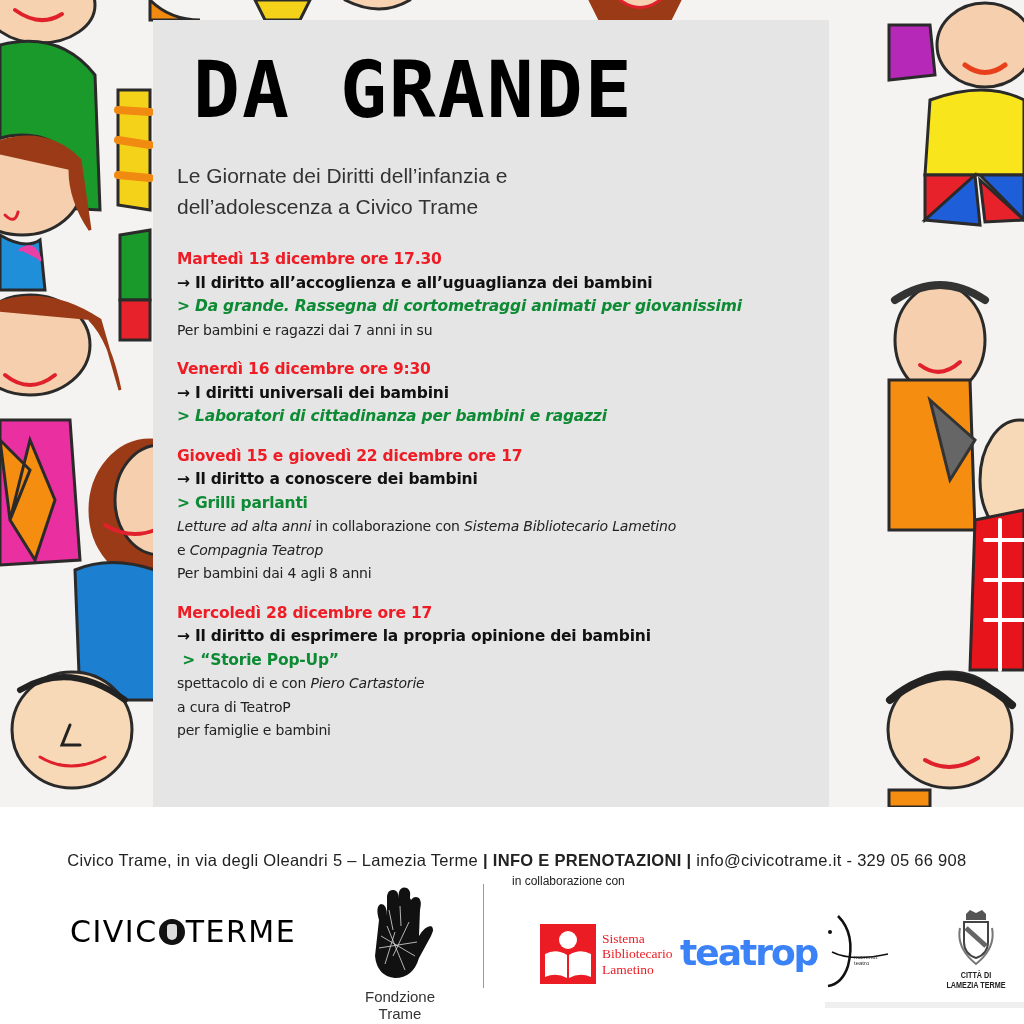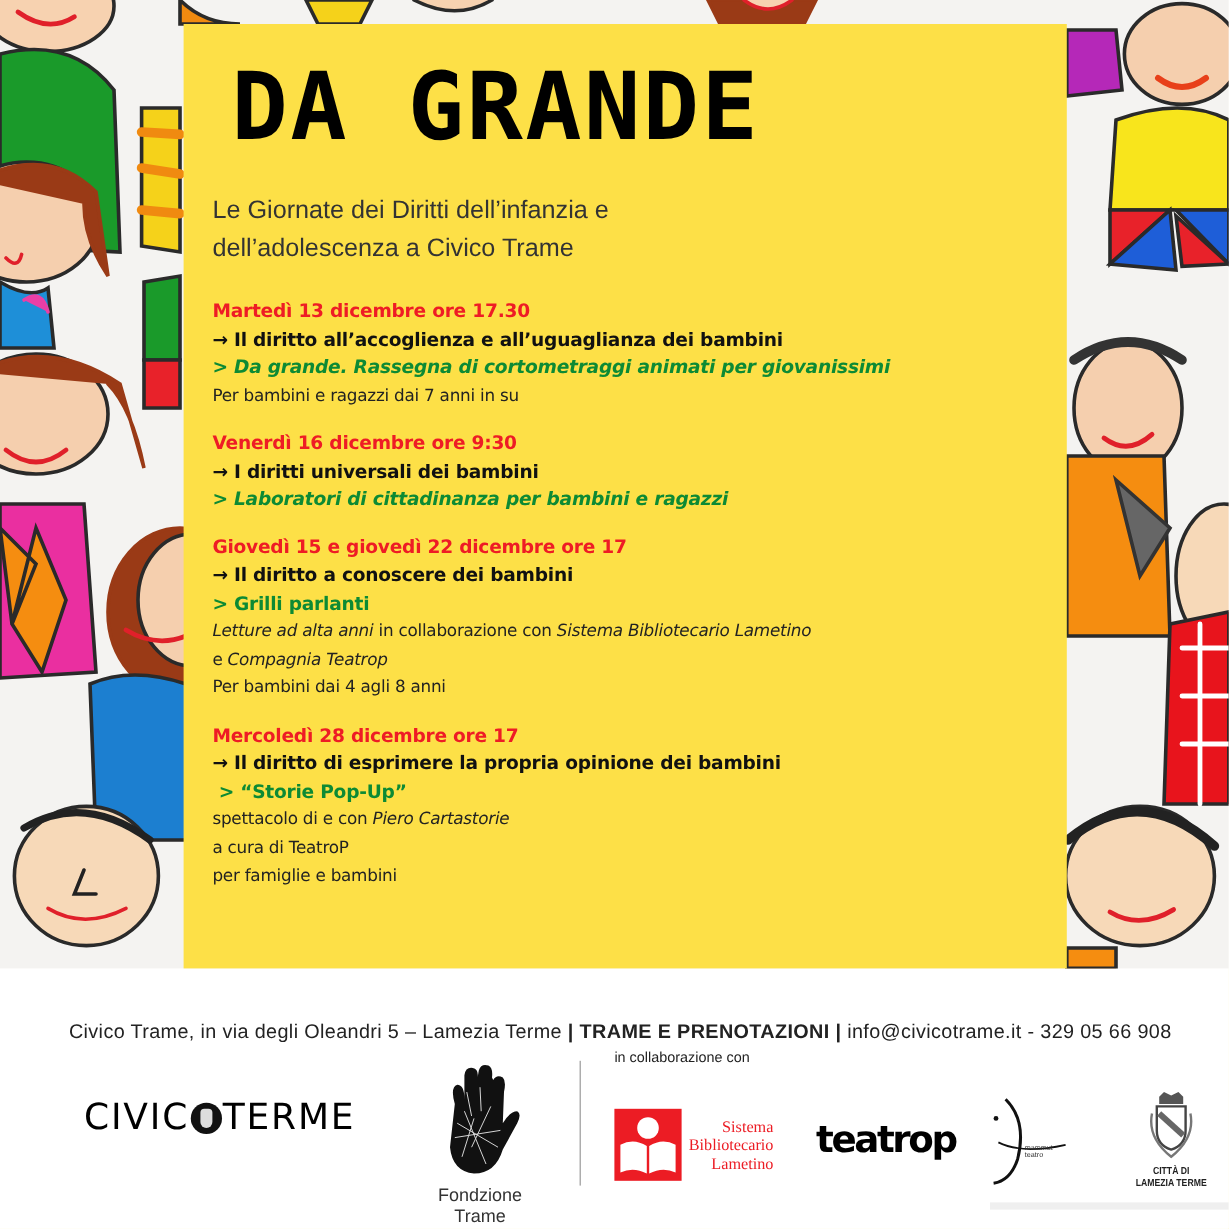--- a/index.html
+++ b/index.html
@@ -8,22 +8,22 @@
 
     
     .illustration {
       position: absolute; left: 0; top: 0; width: 1024px; height: 807px;
       background: #f4f3f1; overflow: hidden;
     }
     .illustration svg { position: absolute; left: 0; top: 0; }
 
     
     .card {
-      position: absolute; left: 153px; top: 20px; width: 736px; height: 787px;
-      background: #fde047;
+      position: absolute; left: 153px; top: 20px; width: 676px; height: 787px;
+      background: #e5e5e5;
     }
     .title {
       position: absolute; left: 40px; top: 30px;
       font-family: "DejaVu Sans Mono", monospace; font-weight: bold;
       font-size: 78px; letter-spacing: 2px; color: #000;
       line-height: 80px; transform: scaleY(1.0);
     }
     .subtitle {
       position: absolute; left: 24px; top: 140px; width: 420px;
       font-family: "Liberation Sans", sans-serif; font-size: 21px;
@@ -77,32 +77,32 @@
     .fondazione .cap {
       font-family: "Liberation Sans", sans-serif; font-size: 15px; color: #333; margin-top: 2px;
     }
     .divider {
       position: absolute; left: 483px; top: 14px; width: 1px; height: 104px; background: #999;
     }
     .collab-label {
       position: absolute; left: 512px; top: 4px;
       font-family: "Liberation Sans", sans-serif; font-size: 12px; color: #222;
     }
-    .sbl { position: absolute; left: 512px; top: 54px; display: flex; align-items: center; text-align: right; }
+    .sbl { position: absolute; left: 540px; top: 54px; display: flex; align-items: center; }
     .sbl .box {
       width: 56px; height: 60px; background: #ec1c24; position: relative;
     }
     .sbl .txt {
       margin-left: 6px; font-family: "Liberation Serif", serif; font-size: 13.5px;
       color: #ec1c24; line-height: 15.5px;
     }
     .teatrop {
       position: absolute; left: 680px; top: 62px;
-      font-family: "DejaVu Sans", sans-serif; font-weight: bold; font-size: 31px;
-      letter-spacing: -2px; color: #000000;
+      font-family: "DejaVu Sans", sans-serif; font-weight: bold; font-size: 36px;
+      letter-spacing: -2px; color: #3b82f6;
     }
     .mammut { position: absolute; left: 822px; top: 44px; width: 70px; height: 76px; }
     .mammut .cap {
       position: absolute; left: 32px; top: 40px; font-family: "Liberation Sans", sans-serif;
       font-size: 6px; line-height: 6px; color: #333;
     }
     .lamezia { position: absolute; left: 936px; top: 38px; width: 80px; text-align: center; }
     .lamezia .cap {
       font-family: "Liberation Sans", sans-serif; font-weight: bold; font-size: 8.5px;
       line-height: 10px; color: #222; transform: scaleX(0.85);
@@ -217,21 +217,21 @@
       <div class="note">
         <span>spettacolo di e con </span><i>Piero Cartastorie</i>
       </div>
       <div class="note">a cura di TeatroP</div>
       <div class="note">per famiglie e bambini</div>
     </div>
   </div>
 </div>
 
 <div class="contact" style="white-space:pre">
-  <span>Civico Trame, in via degli Oleandri 5 – Lamezia Terme </span><b>|</b><b> TRAME E PRENOTAZIONI </b><b>|</b><span> info@civicotrame.it</span><span> - </span><span>329 05 66 908</span>
+  <span>Civico Trame, in via degli Oleandri 5 – Lamezia Terme </span><b>|</b><b> INFO E PRENOTAZIONI </b><b>|</b><span> info@civicotrame.it</span><span> - </span><span>329 05 66 908</span>
 </div>
 
 <div class="logos">
   <div class="civico">
     <span>CIVIC</span>
       <span class="hand-o"></span>
       <span>TERME</span>
   </div>
 
   <div class="fondazione">

